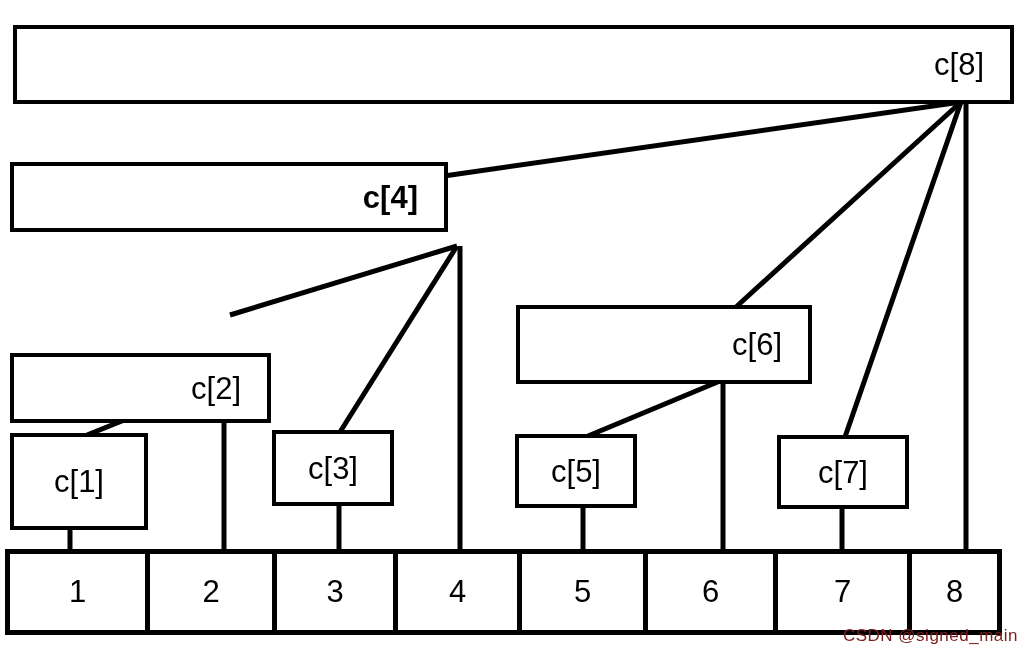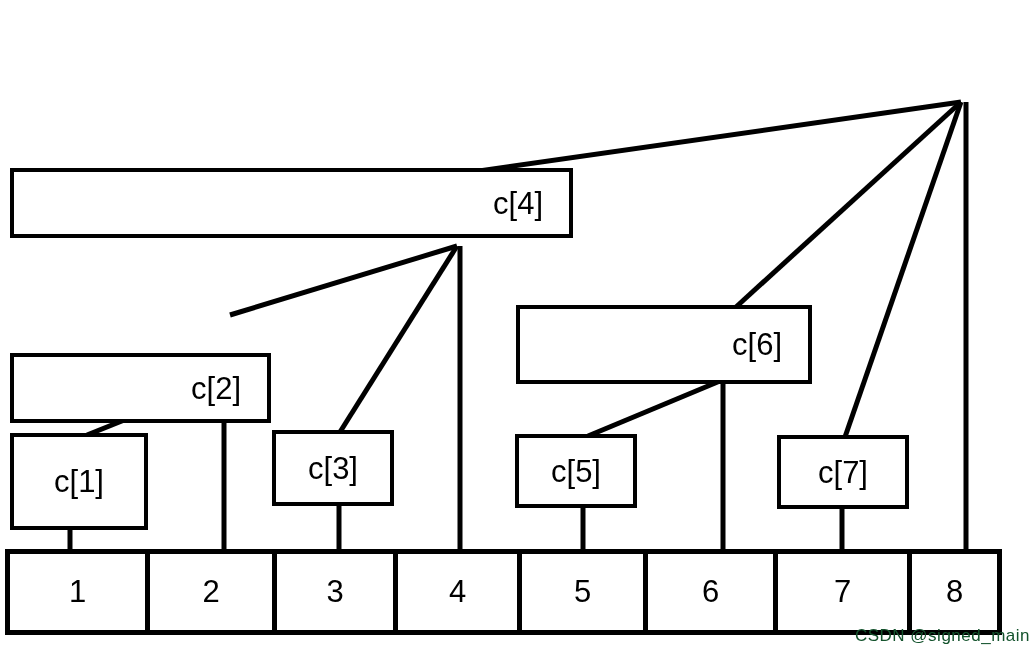--- a/index.html
+++ b/index.html
@@ -37,21 +37,21 @@
   }
   .node.wide {
     justify-content: flex-end;
     padding-right: 26px;
   }
   .node.small {
     justify-content: center;
   }
   
   .c8 { left: 13px;  top: 25px;  width: 1001px; height: 79px; }
-  .c4 { left: 10px;  top: 168px; width: 563px;  height: 70px; padding-right: 31px; }
+  .c4 { left: 10px;  top: 162px; width: 438px;  height: 70px; padding-right: 31px; font-weight: bold; }
   .c2 { left: 10px;  top: 313px; width: 261px;  height: 70px; padding-right: 20px; margin-top: 40px; }
   .c6 { left: 516px; top: 305px; width: 296px;  height: 79px; }
   
   .c1 { left: 10px;  top: 433px; width: 138px; height: 97px; }
   .c3 { left: 272px; top: 430px; width: 122px; height: 76px; }
   .c5 { left: 515px; top: 434px; width: 122px; height: 74px; }
   .c7 { left: 777px; top: 435px; width: 132px; height: 74px; }
   
   .cell {
     position: absolute;
@@ -70,25 +70,25 @@
   .cell-1 { left: 5px;   width: 145px; }
   .cell-2 { left: 145px; width: 132px; }
   .cell-3 { left: 272px; width: 126px; }
   .cell-4 { left: 393px; width: 129px; }
   .cell-5 { left: 517px; width: 131px; }
   .cell-6 { left: 643px; width: 135px; }
   .cell-7 { left: 773px; width: 139px; }
   .cell-8 { left: 907px; width: 95px;  }
   .watermark {
     position: absolute;
-    right: 0;
+    right: 12px;
     bottom: 7px;
     z-index: 3;
     font-size: 17px;
-    color: #14532d;
+    color: #7f1d1d;
     letter-spacing: 0.5px;
     white-space: nowrap;
   }
 </style>
 </head>
 <body>
 
 <div id="canvas">
 
   <svg id="edges" viewBox="0 0 1030 653" xmlns="http://www.w3.org/2000/svg">
@@ -107,20 +107,23 @@
 
     <line x1="720" y1="381" x2="588" y2="436" stroke="#000" stroke-width="5"></line>
     <line x1="723" y1="381" x2="723" y2="552" stroke="#000" stroke-width="5"></line>
 
     <line x1="70" y1="504" x2="70" y2="558" stroke="#000" stroke-width="5"></line>
     <line x1="339" y1="503" x2="339" y2="552" stroke="#000" stroke-width="5"></line>
     <line x1="583" y1="504" x2="583" y2="552" stroke="#000" stroke-width="5"></line>
     <line x1="842" y1="505" x2="842" y2="552" stroke="#000" stroke-width="5"></line>
   </svg>
 
+  <div class="node wide c8">
+    <span>c[8]</span>
+  </div>
   <div class="node wide c4">
     <span>c[4]</span>
   </div>
   <div class="node wide c2">
     <span>c[2]</span>
   </div>
   <div class="node wide c6">
     <span>c[6]</span>
   </div>
   <div class="node small c1">

